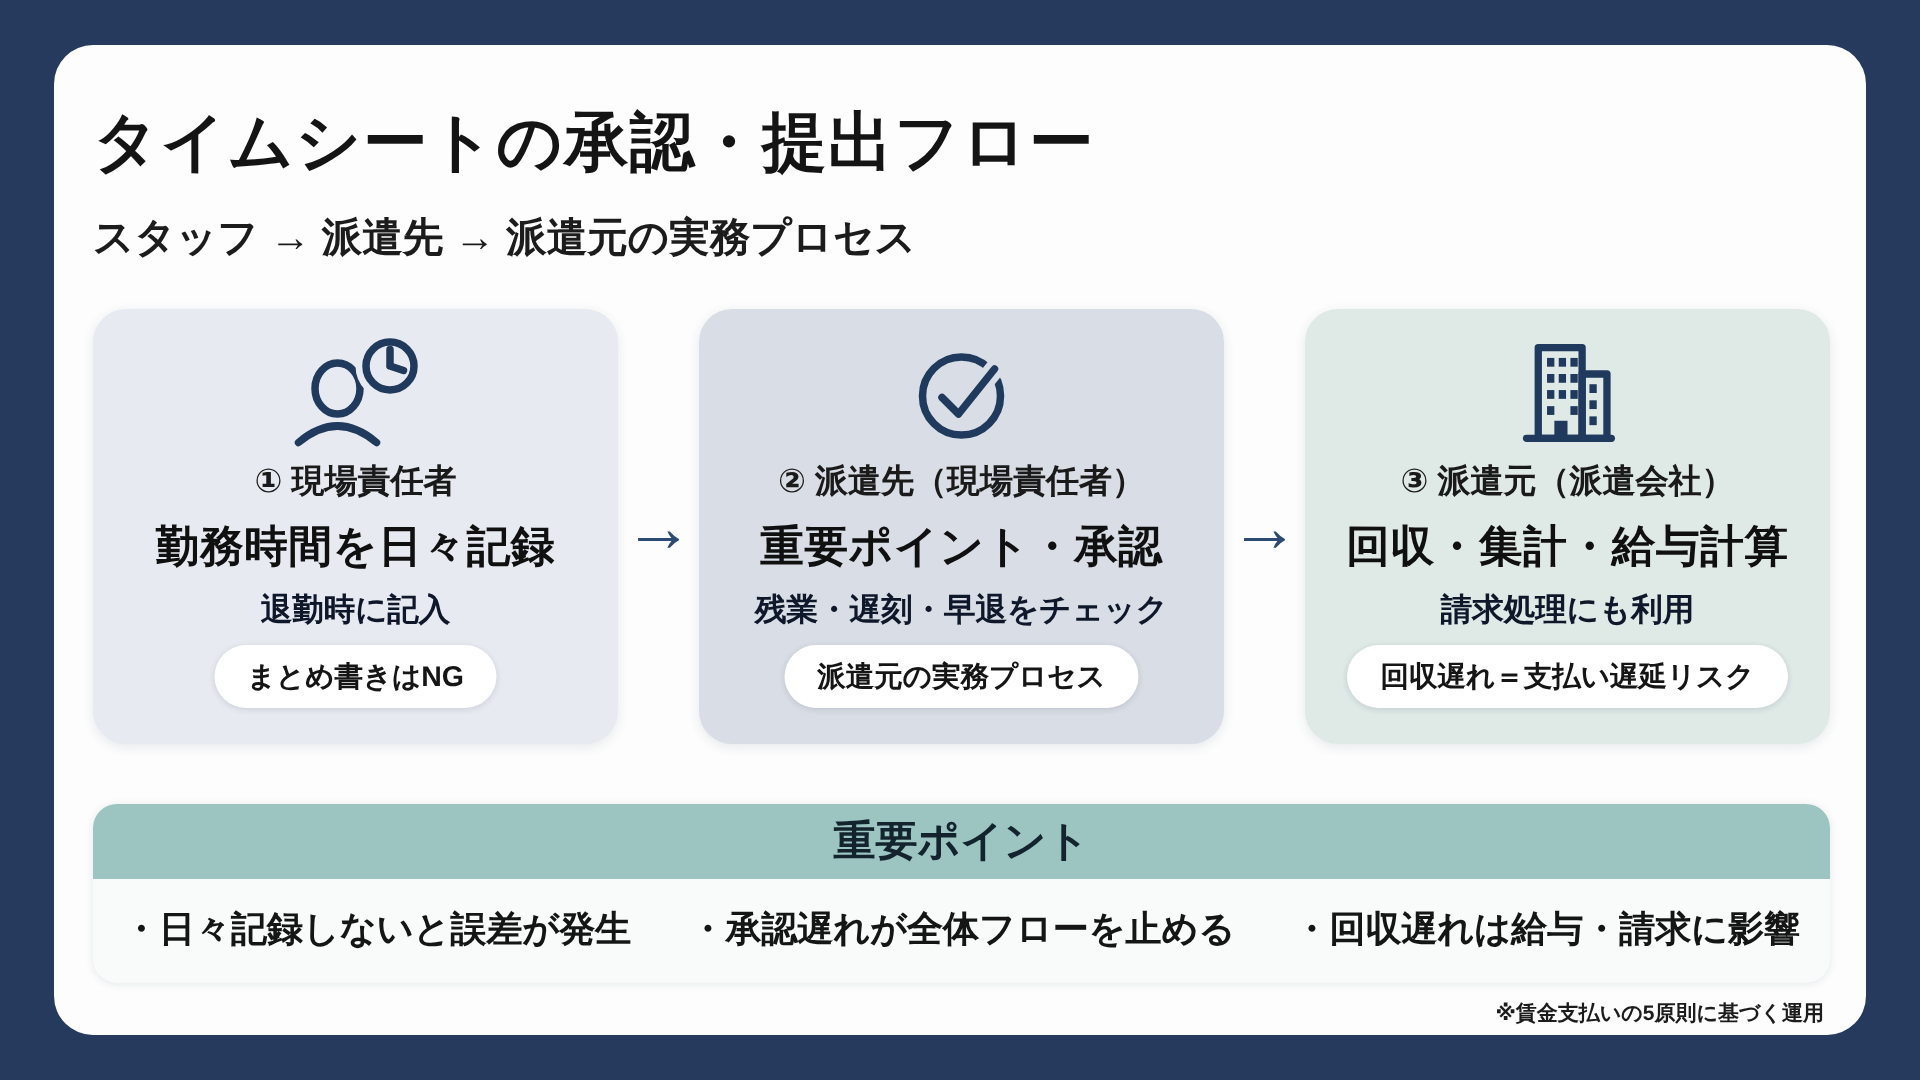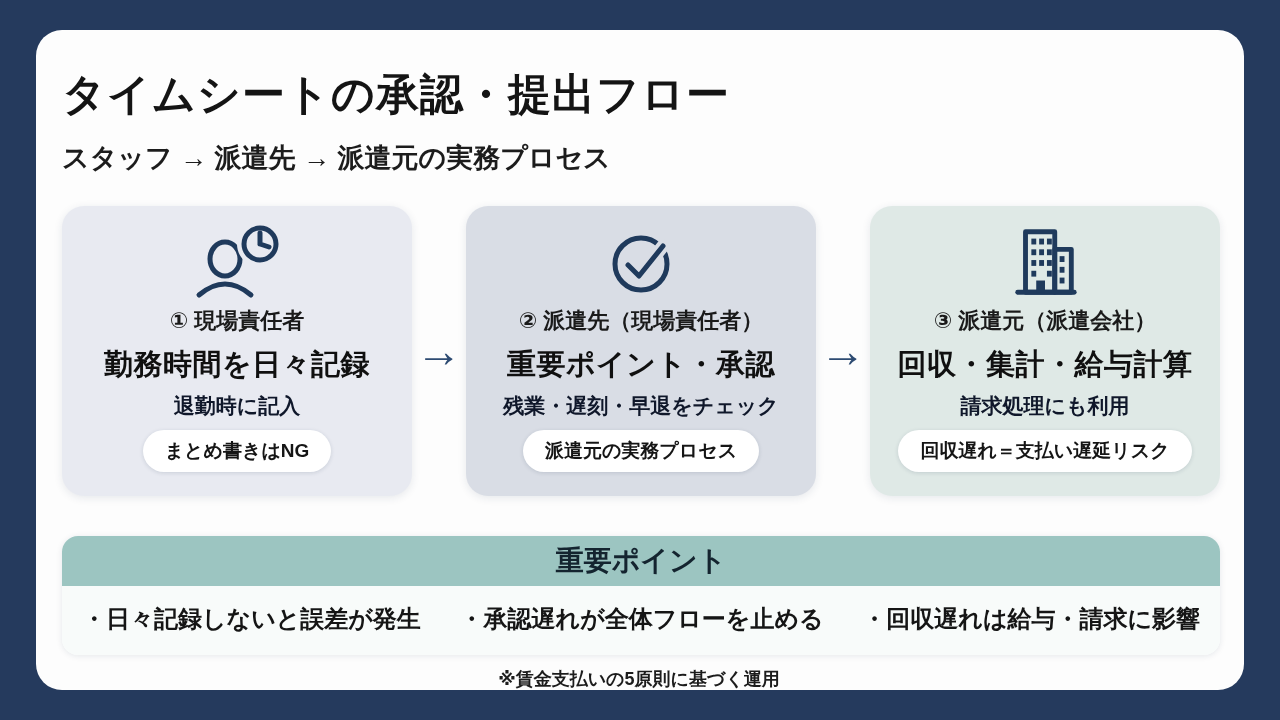--- a/index.html
+++ b/index.html
@@ -105,22 +105,22 @@
     padding: 17px 20px 20px;
   }
   .point-item {
     font-size: 24px;
     font-weight: 800;
     color: #151515;
     white-space: nowrap;
   }
   .footnote {
     margin-top: 12px;
-    text-align: center;
-    font-size: 18px;
+    text-align: right;
+    font-size: 14px;
     font-weight: 700;
     color: #1c1c1c;
     padding-right: 4px;
   }
   svg .stroke { fill: none; stroke: #1f3a5c; stroke-width: 5; stroke-linecap: round; stroke-linejoin: round; }
   svg .fillnavy { fill: #1f3a5c; stroke: none; }
 </style>
 </head>
 <body>
 

